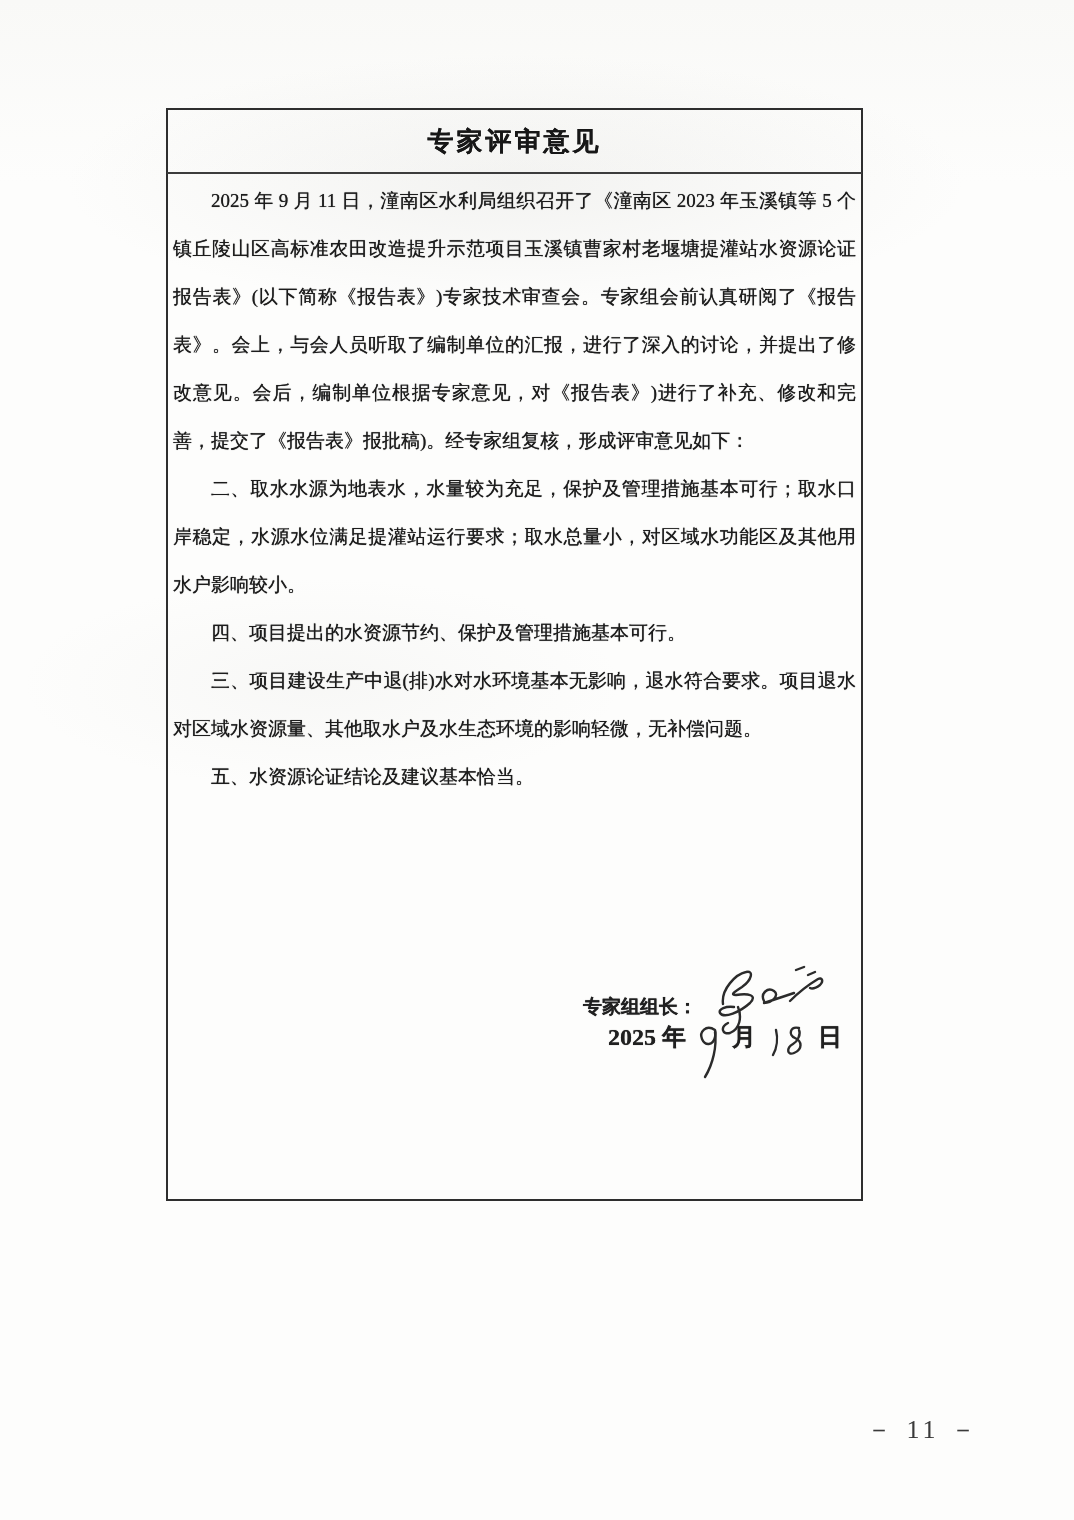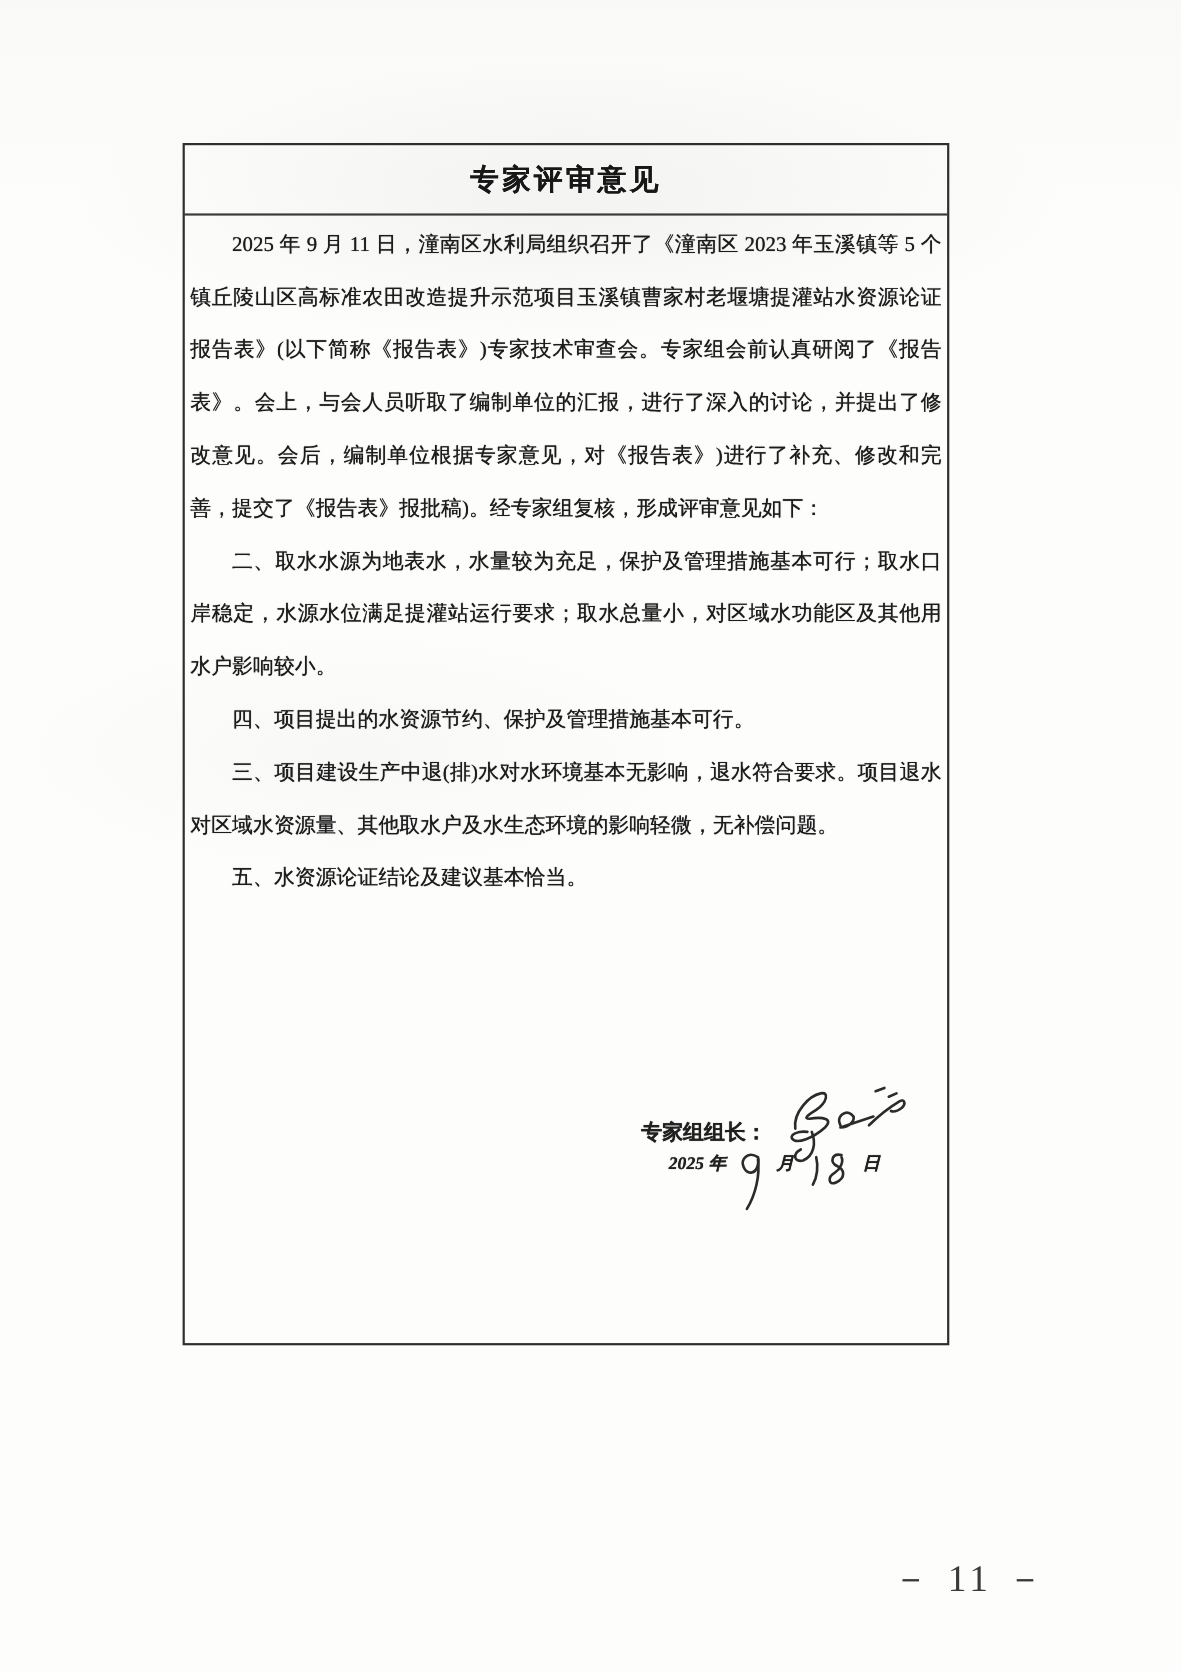--- a/index.html
+++ b/index.html
@@ -20,21 +20,21 @@
     inset: 0;
     pointer-events: none;
     background:
       radial-gradient(ellipse 60% 12% at 48% 12%, rgba(190,190,184,0.16), transparent 70%),
       radial-gradient(ellipse 40% 10% at 30% 45%, rgba(200,200,195,0.10), transparent 70%),
       linear-gradient(180deg, rgba(245,245,242,0.5) 0%, rgba(253,253,252,0) 12%);
   }
   .doc-box {
     position: absolute;
     left: 166px;
-    top: 130px;
+    top: 108px;
     width: 697px;
     height: 1093px;
     border: 2px solid #2e2e2e;
     box-sizing: border-box;
     background: transparent;
   }
   .doc-title {
     position: absolute;
     top: 14px;
     left: 0;
@@ -91,38 +91,37 @@
     display: block;
     margin-bottom: -6px;
   }
   .date-row {
     position: absolute;
     top: 912px;
     left: 440px;
     display: flex;
     align-items: flex-start;
     gap: 10px;
-    font-size: 16px;
+    font-size: 24px;
     font-weight: 600;
     color: #202020;
     text-shadow: 0 0 0.7px #242424;
     height: 40px;
-    font-style: italic;
   }
   .date-row .printed {
     line-height: 30px;
   }
   .hand-digit {
     display: block;
   }
   .page-number {
     position: absolute;
-    left: 811px;
+    left: 866px;
     top: 1412px;
-    font-size: 34px;
+    font-size: 26px;
     letter-spacing: 4px;
     color: #3a3a3a;
     font-family: "Liberation Serif", "DejaVu Serif", serif;
     white-space: pre;
   }
   svg .ink {
     fill: none;
     stroke: #2b2b2b;
     stroke-width: 2.4;
     stroke-linecap: round;

